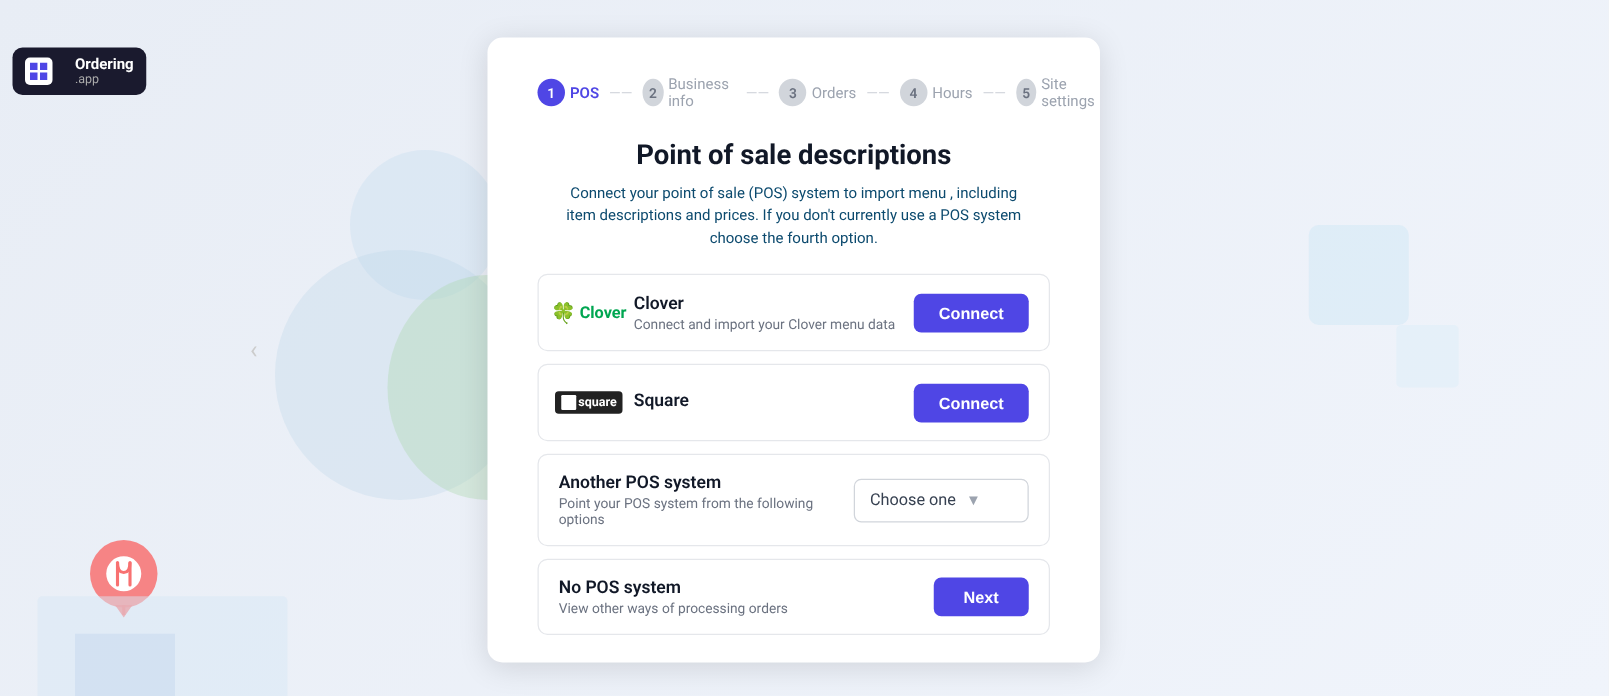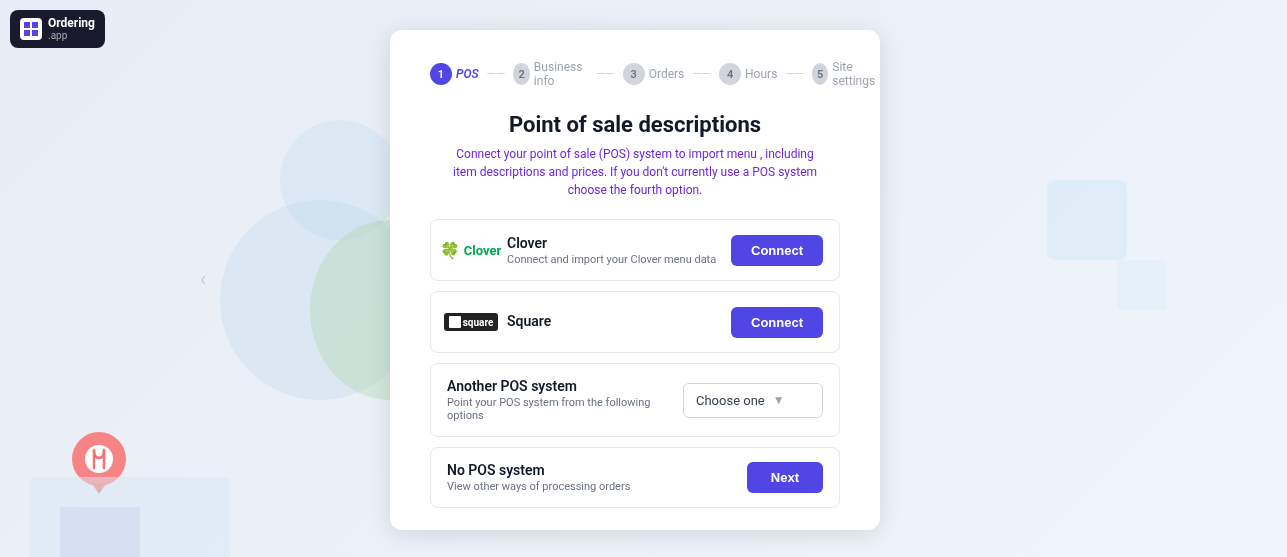--- a/index.html
+++ b/index.html
@@ -27,21 +27,22 @@
       top: 10px;
       left: 10px;
       z-index: 10;
     }
     .logo-box {
       background: #1a1a2e;
       border-radius: 8px;
       padding: 6px 10px;
       display: flex;
       align-items: center;
-      gap: 6px;
+      gap: 18px;
+      margin-top: 28px;
     }
     .logo-icon {
       width: 22px;
       height: 22px;
       background: white;
       border-radius: 4px;
       display: flex;
       align-items: center;
       justify-content: center;
     }
@@ -113,21 +114,20 @@
       background: #d1d5db;
       color: #6b7280;
     }
     .step-label {
       font-size: 12px;
       color: #374151;
     }
     .step-label.active {
       color: #4f46e5;
       font-weight: 600;
-      font-style: italic;
     }
     .step-label.inactive {
       color: #9ca3af;
     }
     .step-divider {
       color: #d1d5db;
       font-size: 12px;
       margin: 0 2px;
     }
 
@@ -137,21 +137,21 @@
       margin-bottom: 20px;
     }
     .page-title {
       font-size: 22px;
       font-weight: 700;
       color: #111827;
       margin-bottom: 8px;
     }
     .page-subtitle {
       font-size: 12px;
-      color: #6d28d9;
+      color: #0c4a6e;
       line-height: 1.5;
       max-width: 380px;
       margin: 0 auto;
     }
 
     
     .pos-options {
       display: flex;
       flex-direction: column;
       gap: 10px;

